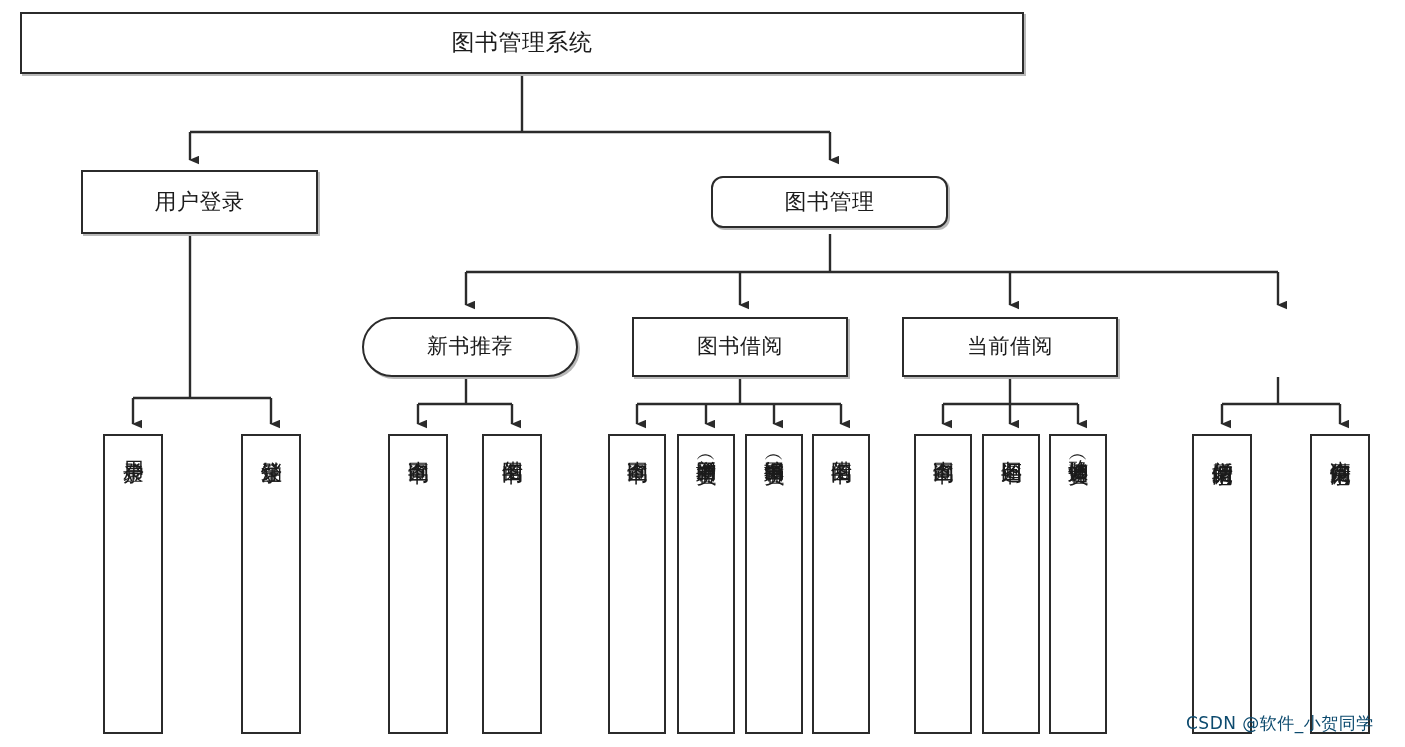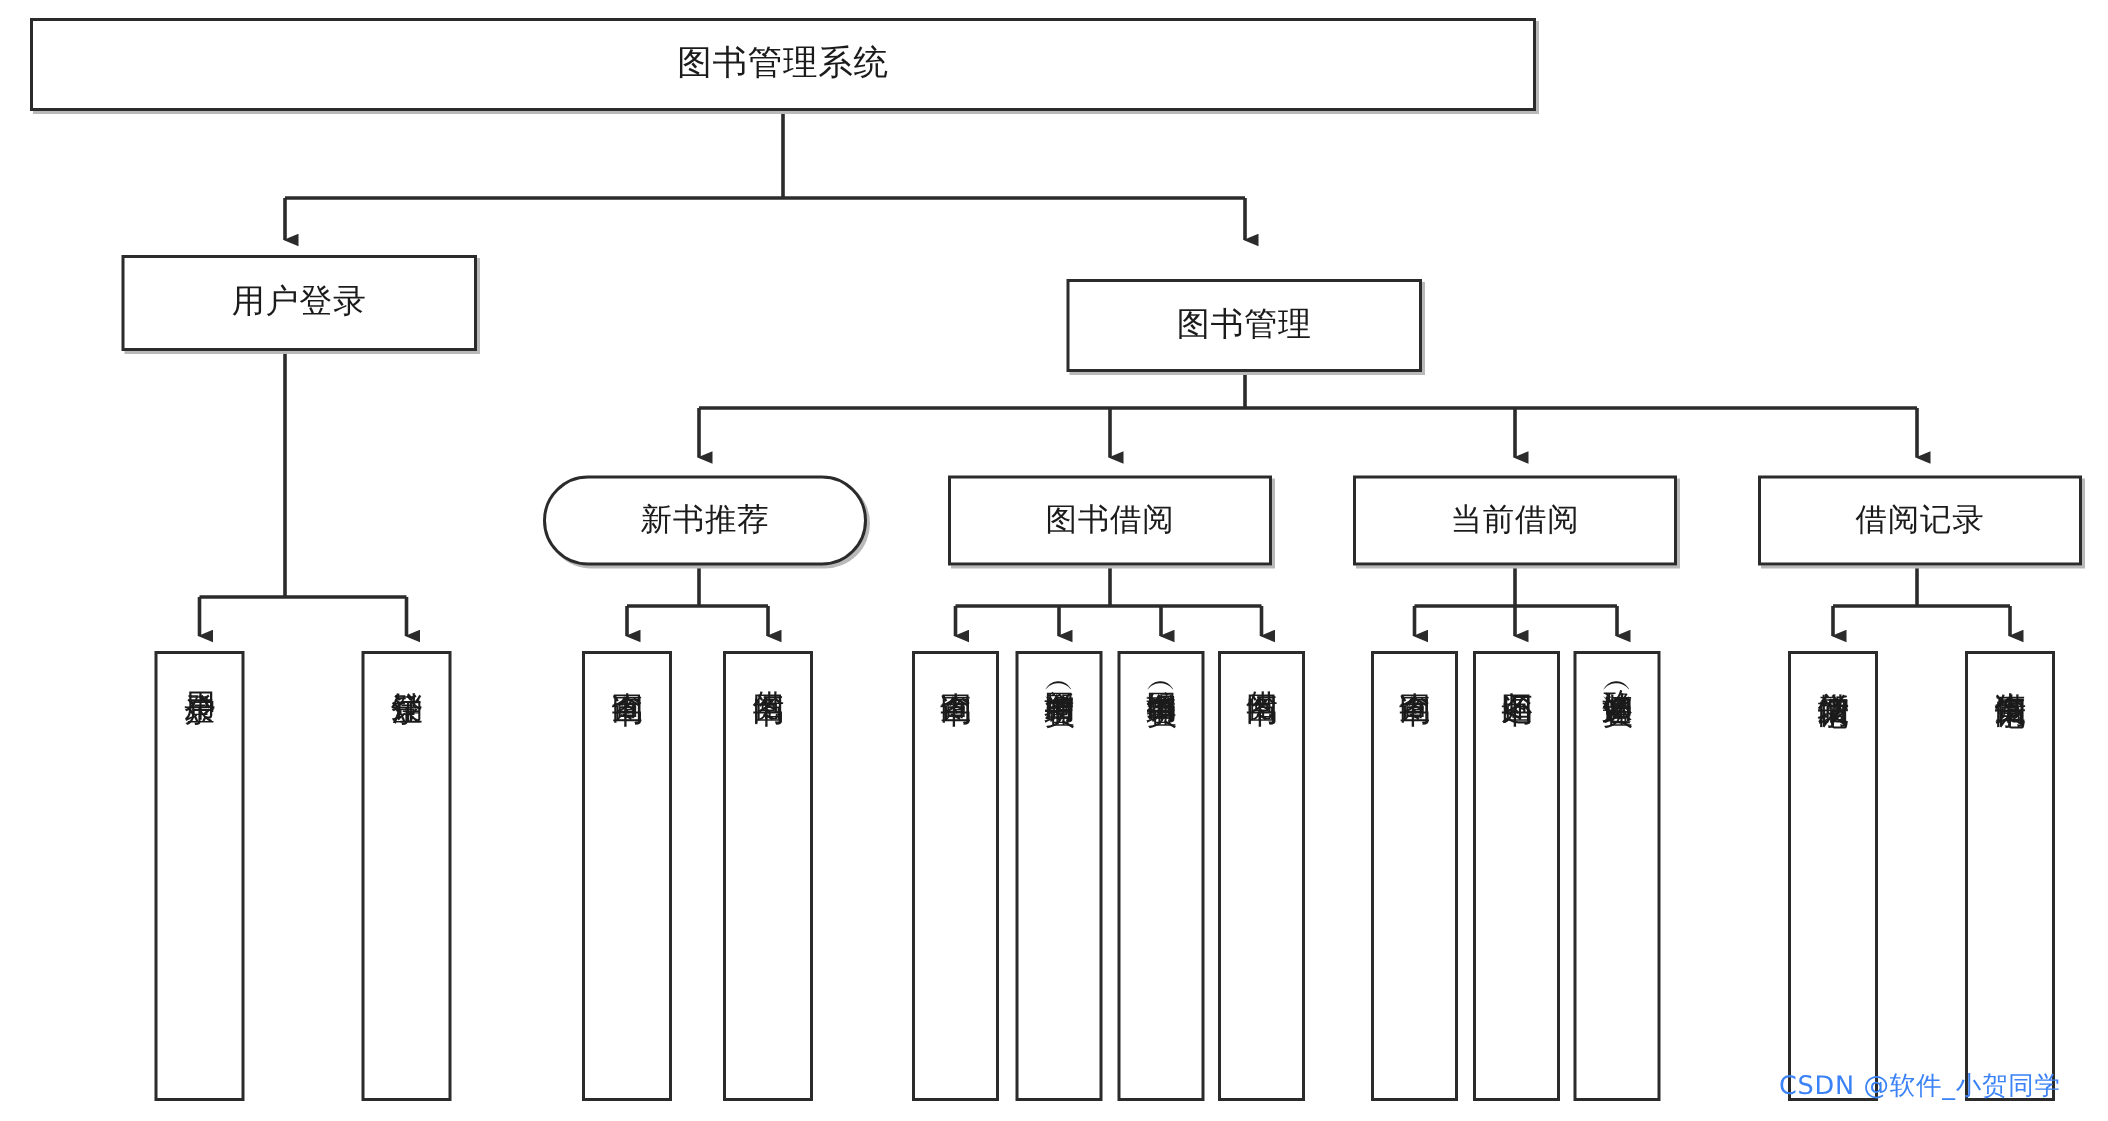--- a/index.html
+++ b/index.html
@@ -68,21 +68,21 @@
     white-space: nowrap;
   }
   .node-leaf.tall .node-label {
     font-size: 20px;
   }
   .watermark {
     position: absolute;
     left: 1186px;
     top: 712px;
     font-size: 17px;
-    color: #3b82f6;
+    color: #0c4a6e;
     letter-spacing: 0.5px;
     z-index: 3;
     white-space: nowrap;
   }
 </style>
 </head>
 <body>
 
 <div id="canvas">
 
@@ -136,36 +136,33 @@
     </g>
   </svg>
 
   <div class="node node-root shadowed" style="left:20px; top:12px; width:1004px; height:62px;">
     <span class="node-label">图书管理系统</span>
   </div>
 
   <div class="node node-l2 shadowed" style="left:81px; top:170px; width:237px; height:64px;">
     <span class="node-label">用户登录</span>
   </div>
-  <div class="node node-l2 shadowed" style="left:711px; top:186px; width:237px; height:62px;">
+  <div class="node node-l2 shadowed" style="left:711px; top:176px; width:237px; height:52px;border-radius:12px;">
     <span class="node-label">图书管理</span>
   </div>
 
   <div class="node node-l3 shadowed" style="left:362px; top:317px; width:216px; height:60px;border-radius:30px;">
     <span class="node-label">新书推荐</span>
   </div>
   <div class="node node-l3 shadowed" style="left:902px; top:317px; width:216px; height:60px;">
     <span class="node-label">当前借阅</span>
   </div>
   <div class="node node-l3 shadowed" style="left:632px; top:317px; width:216px; height:60px;">
     <span class="node-label">图书借阅</span>
   </div>
-  <div class="node node-l3 shadowed" style="left:1172px; top:317px; width:216px; height:60px;">
-    <span class="node-label">借阅记录</span>
-  </div>
 
   <div class="node node-leaf" style="left:103px; top:434px; width:60px; height:300px;">
     <span class="node-label">用户登录</span>
   </div>
   <div class="node node-leaf" style="left:241px; top:434px; width:60px; height:300px;">
     <span class="node-label">注销登录</span>
   </div>
 
   <div class="node node-leaf" style="left:388px; top:434px; width:60px; height:300px;">
     <span class="node-label">查询图书</span>

